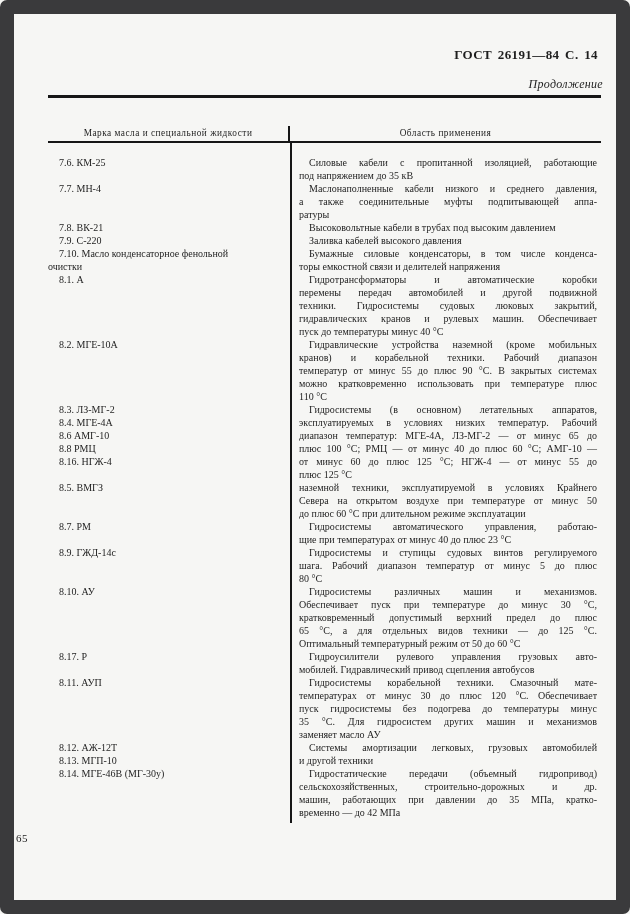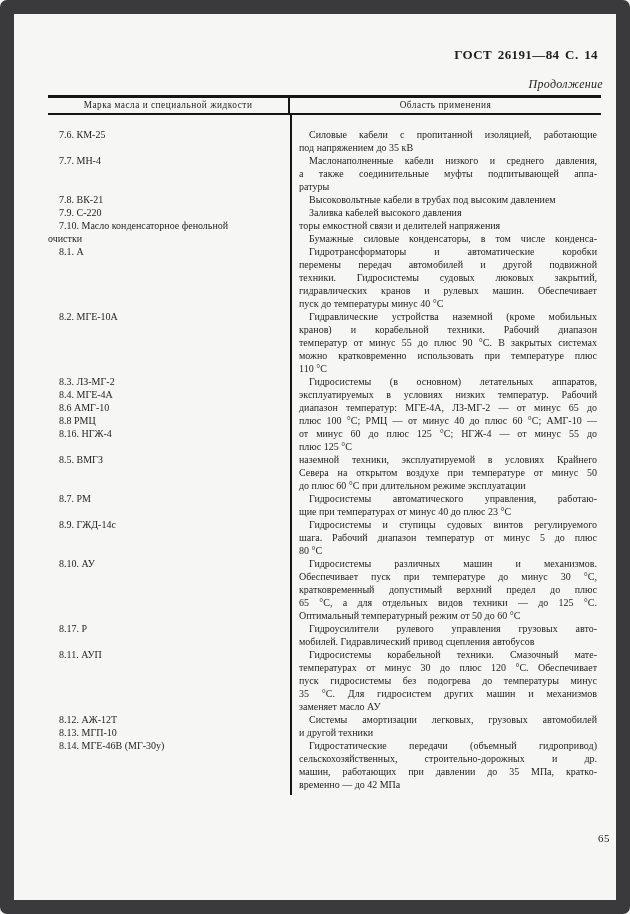--- a/index.html
+++ b/index.html
@@ -44,20 +44,21 @@
   .table{
     position:absolute;left:34px;top:81px;width:553px;
   }
   .rule{height:2.5px;background:var(--rule);}
   .thead{display:flex;}
   .th{
     display:flex;align-items:center;justify-content:center;
     height:15px;
     font-size:9.3px;letter-spacing:.5px;
     white-space:nowrap;
+    margin-top:28px;
   }
   .th-left{width:242px;border-right:2px solid var(--rule);}
   .th-right{flex:1;}
   .tbody{
     position:relative;
     padding:13px 0 4px 0;
     font-size:10px;line-height:13px;
   }
   .divider{
     position:absolute;left:242px;top:0;bottom:0;width:2px;
@@ -69,22 +70,22 @@
   .mark.flush{padding-left:0;}
   .cell-right{width:309px;padding-left:7px;padding-right:4px;}
   .tline{
     text-align:justify;text-align-last:justify;
     white-space:nowrap;
   }
   .tline.first{text-indent:10px;}
   .tline.para-end{text-align-last:left;}
   
   .page-number{
-    position:absolute;top:818px;left:0;width:602px;
-    text-align:right;font-size:11px;letter-spacing:.5px;
+    position:absolute;top:818px;left:8px;width:602px;
+    text-align:left;font-size:11px;letter-spacing:.5px;
     transform:translateX(-6px);
   }
 </style>
 </head>
 <body>
 
 <div class="frame">
   <div class="page">
 
     <div class="doc-ref">ГОСТ 26191—84 С. 14</div>
@@ -133,22 +134,22 @@
             <div class="cell-right">
               <div class="tline first para-end">Заливка кабелей высокого давления</div>
             </div>
           </div>
           <div class="row">
             <div class="cell-left">
               <div class="mark">7.10. Масло конденсаторное фенольной</div>
               <div class="mark flush">очистки</div>
             </div>
             <div class="cell-right">
+              <div class="tline first">Бумажные силовые конденсаторы, в том числе конденса-</div>
               <div class="tline para-end">торы емкостной связи и делителей напряжения</div>
-              <div class="tline first">Бумажные силовые конденсаторы, в том числе конденса-</div>
             </div>
           </div>
           <div class="row">
             <div class="cell-left">
               <div class="mark">8.1. А</div>
             </div>
             <div class="cell-right">
               <div class="tline first">Гидротрансформаторы и автоматические коробки</div>
               <div class="tline">перемены передач автомобилей и другой подвижной</div>
               <div class="tline">техники. Гидросистемы судовых люковых закрытий,</div>

